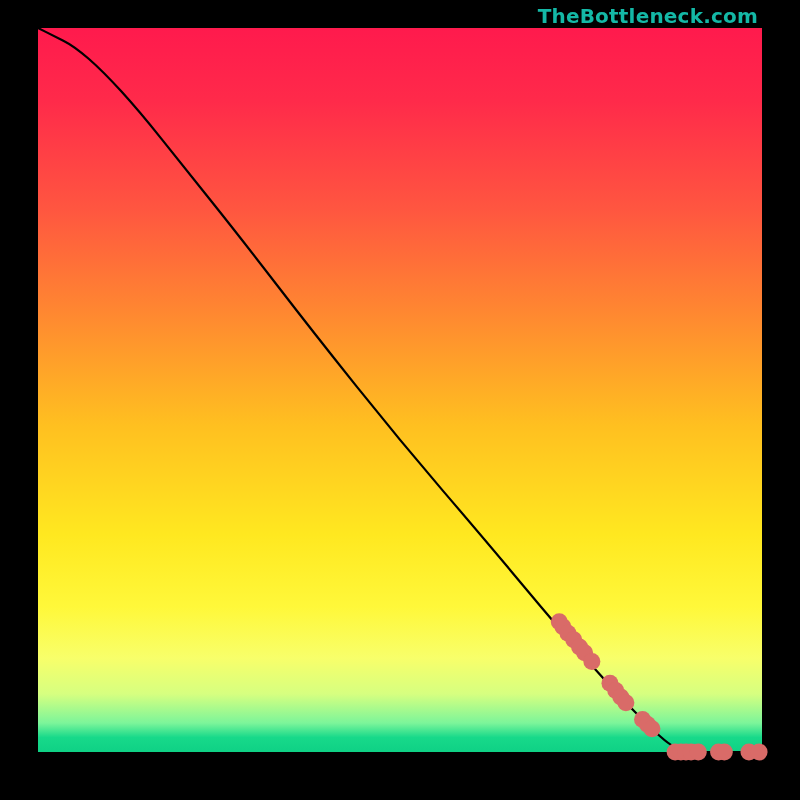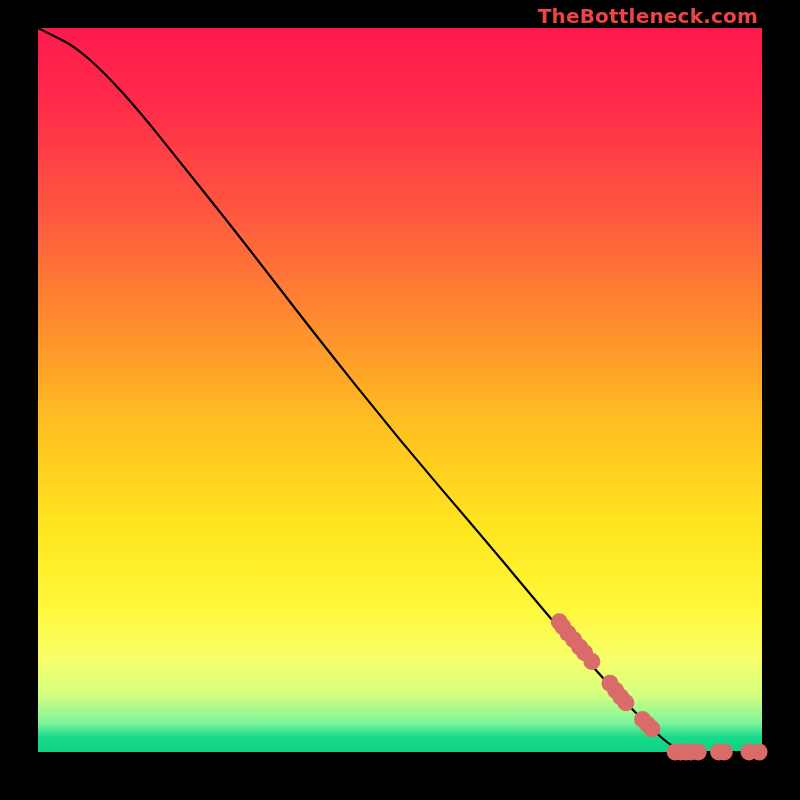--- a/index.html
+++ b/index.html
@@ -29,21 +29,21 @@
       #7cf59a 96%,
       #17d98a 98%,
       #0fd185 100%
     );
   }
   .watermark {
     position: absolute;
     top: 4px;
     right: 42px;
     font: 600 20px "DejaVu Sans", Arial, sans-serif;
-    color: #ef4444;
+    color: #14b8a6;
     letter-spacing: 0.2px;
     user-select: none;
   }
   svg.overlay {
     position: absolute;
     left: 38px;
     top: 28px;
     width: 724px;
     height: 724px;
     overflow: visible;

